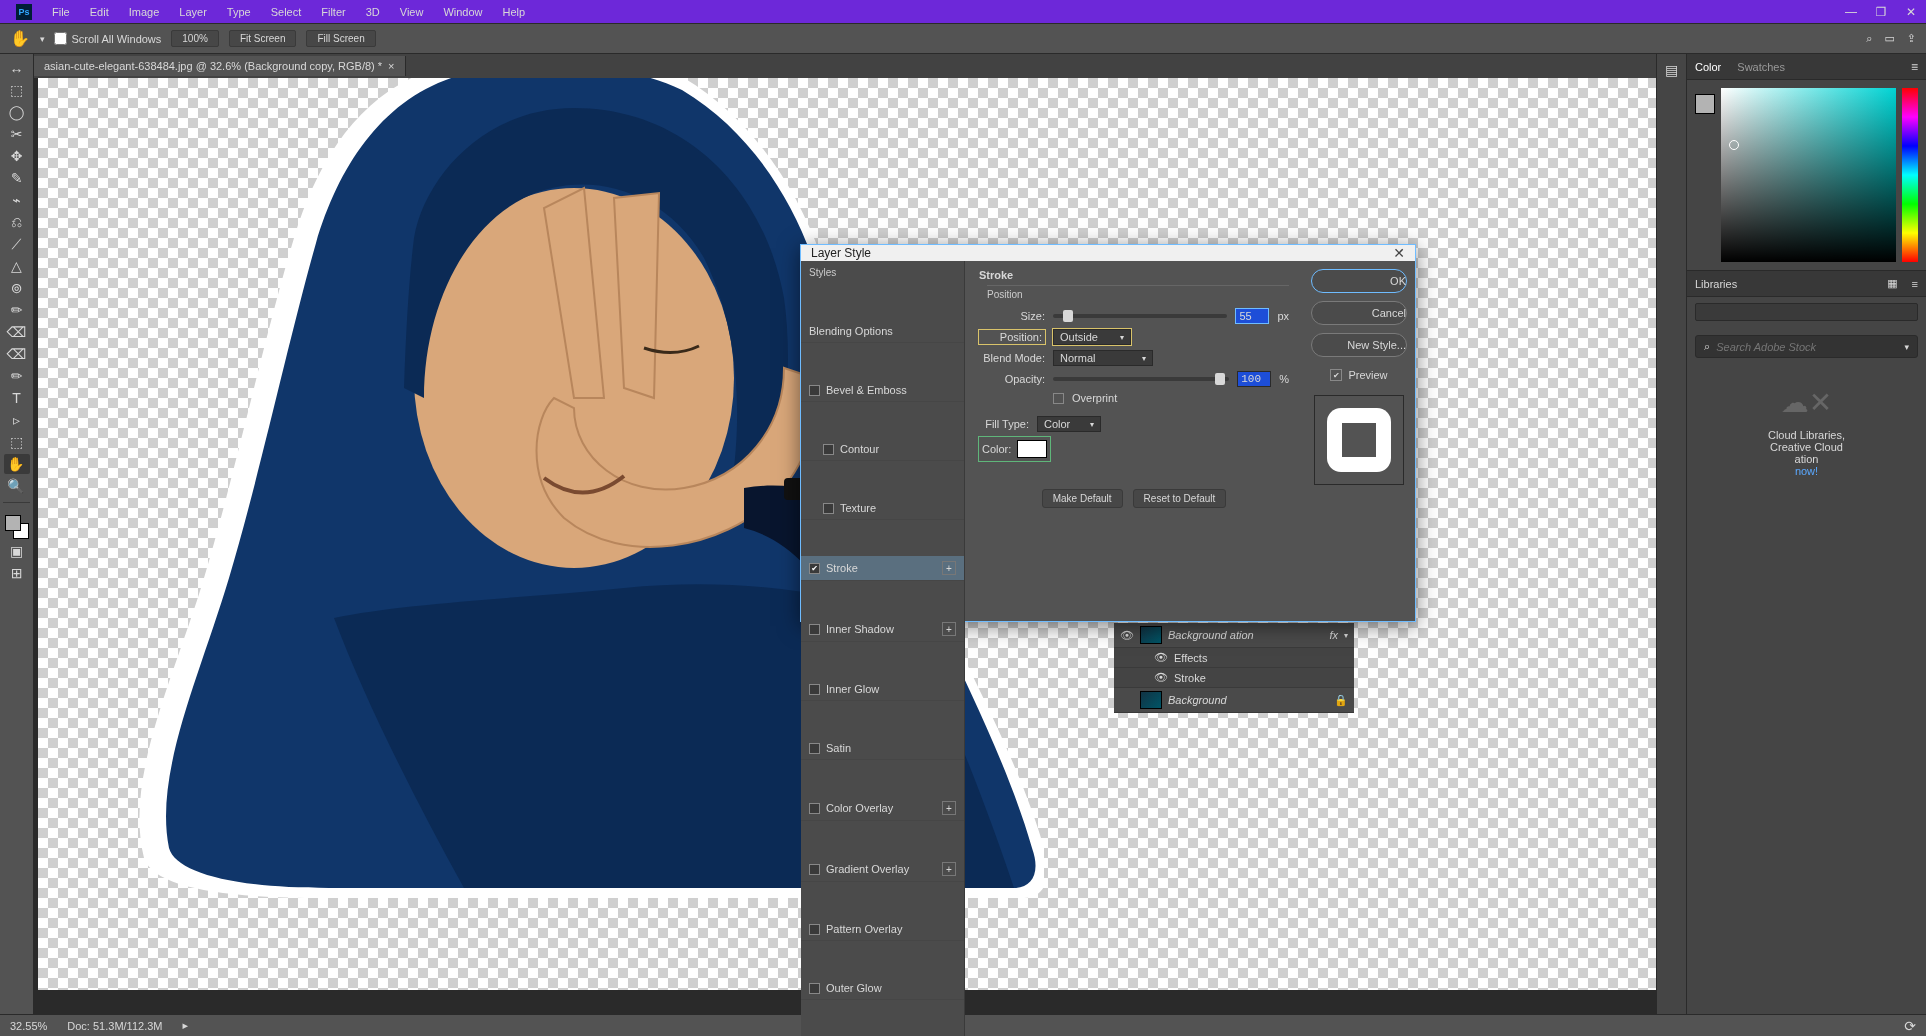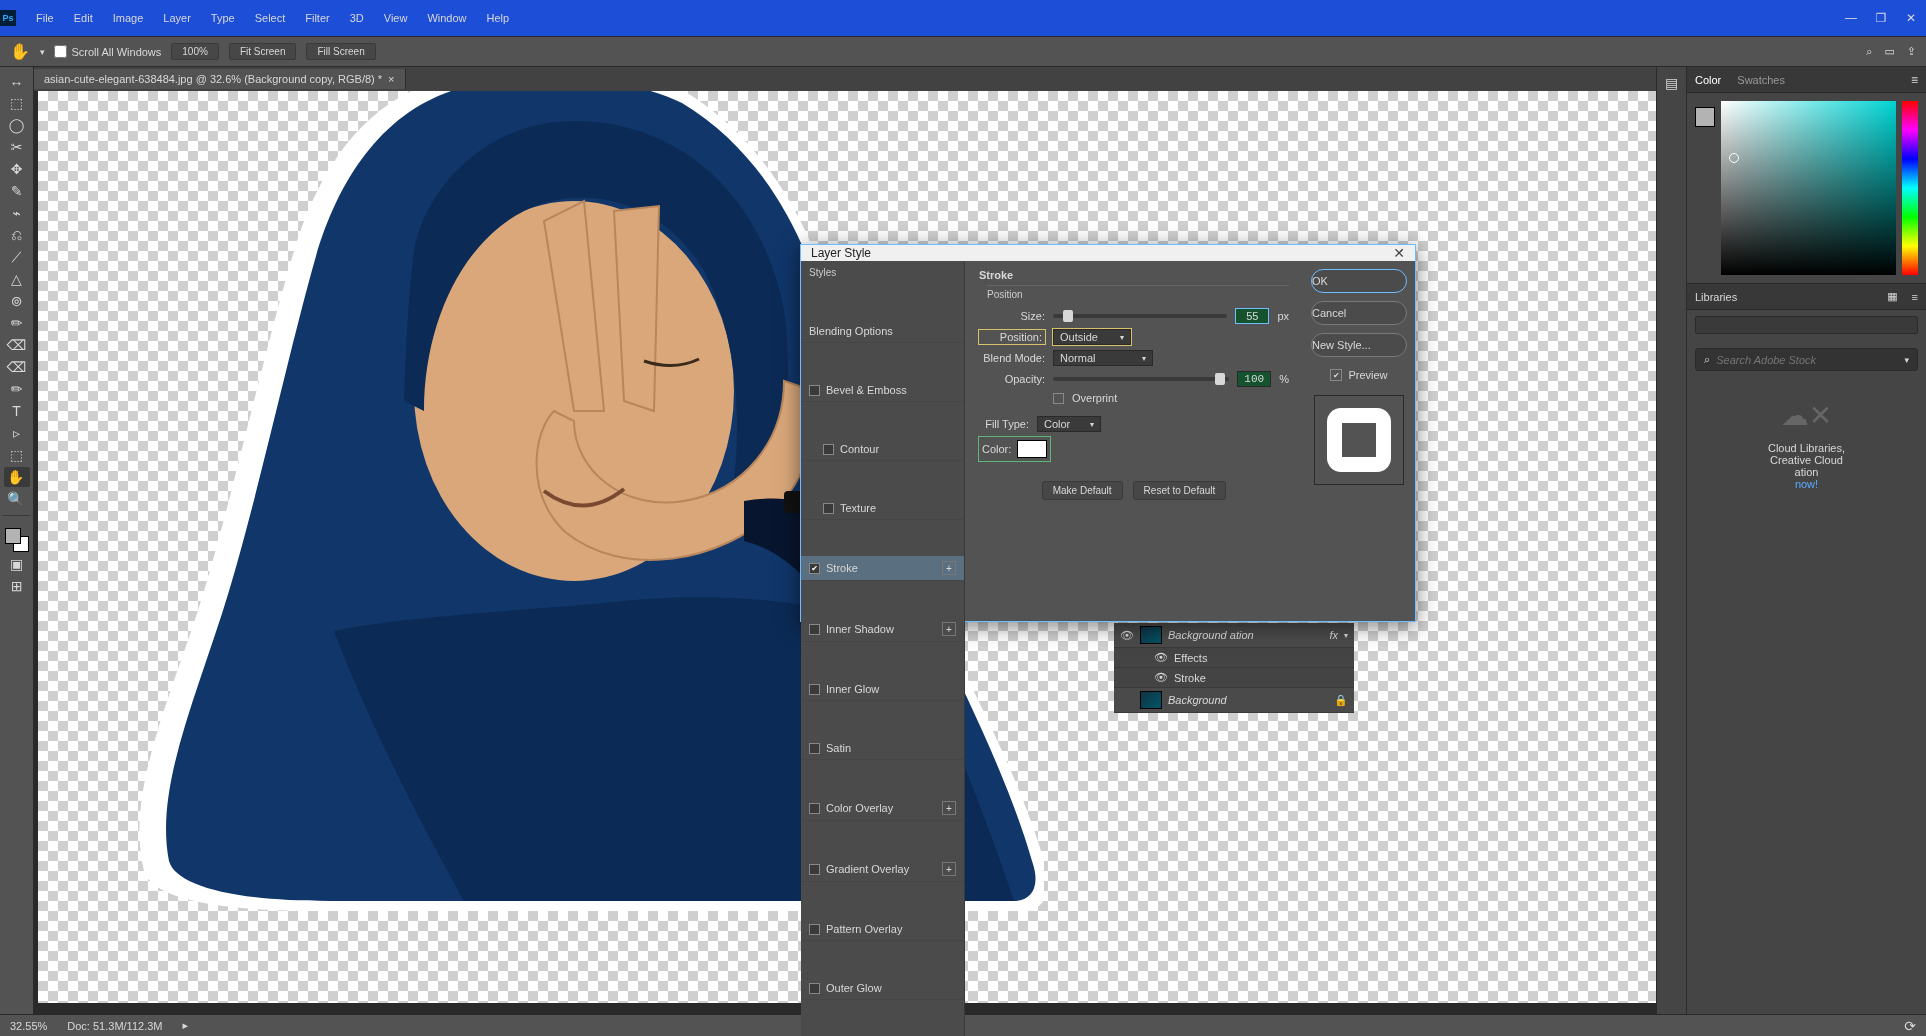--- a/index.html
+++ b/index.html
@@ -1,19 +1,19 @@
 <!DOCTYPE html>
 <html><head>
 <meta charset="utf-8">
 <style>
 * { margin: 0; padding: 0; box-sizing: border-box; font-family: 'Segoe UI', Tahoma, sans-serif; font-size: 11px; color: #d8d8d8; user-select: none; }
 body { background: #535353; width: 1926px; height: 1036px; overflow: hidden; position: relative; }
 
 
-.menubar { height: 37px; background: #1d4ed8; display: flex; align-items: center; padding-left: 0; border-bottom: 1px solid #2a2a2a; }
+.menubar { height: 24px; background: #6d28d9; display: flex; align-items: center; padding-left: 16px; border-bottom: 1px solid #2a2a2a; }
 .menubar .logo { width: 16px; height: 16px; background: #001e36; color: #31a8ff; display: flex; align-items: center; justify-content: center; font-size: 9px; font-weight: bold; margin-right: 10px; }
 .menubar .menu-item { padding: 0 10px; cursor: pointer; }
 .menubar .win-controls { margin-left: auto; display: flex; }
 .menubar .win-btn { width: 30px; height: 20px; display: flex; align-items: center; justify-content: center; font-size: 12px; }
 
 
 .optbar { height: 30px; background: #535353; display: flex; align-items: center; padding: 0 10px; border-bottom: 1px solid #2a2a2a; gap: 10px; }
 .optbar .hand-icon { font-size: 16px; }
 .optbar .opt-btn { background: #474747; border: 1px solid #3a3a3a; padding: 2px 10px; border-radius: 2px; font-size: 10px; }
 .optbar .right-icons { margin-left: auto; display:flex; gap:12px; font-size:14px; }
@@ -89,32 +89,32 @@
 .ls-left .footer { margin-top:auto; padding:6px 8px; display:flex; gap:10px; font-size:12px; border-top:1px solid #3a3a3a; }
 .ls-left .footer .trash { margin-left:auto; }
 
 .ls-mid { flex: 1; padding: 8px 14px; overflow:auto; }
 .ls-mid .sect { font-weight:bold; margin-bottom:4px; font-size:11px; }
 .ls-mid .subsect { margin:4px 0 8px 8px; padding-top:3px; border-top:1px solid #666; font-size:10px; color:#ccc; }
 .ctrl-row { display:flex; align-items:center; gap:8px; margin:5px 0; font-size:10px; }
 .ctrl-row .lbl { width:66px; text-align:right; }
 .ctrl-row .slider { flex:1; height:4px; background:#3a3a3a; position:relative; border-radius:2px; }
 .ctrl-row .slider .handle { position:absolute; top:-4px; width:10px; height:12px; background:#d8d8d8; border-radius:2px; }
-.ctrl-row .val { width:34px; background:#14532d; border:1px solid #6fbcff; padding:1px 3px; text-align:center; }
+.ctrl-row .val { width:34px; background:#1d4ed8; border:1px solid #6fbcff; padding:1px 3px; text-align:left; }
 .ctrl-row .val.plain { border:1px solid #2a2a2a;font-family:Liberation Mono, monospace; }
 .ctrl-row select, .ctrl-row .dd { background:#3a3a3a; border:1px solid #2a2a2a; padding:1px 6px; font-size:10px; color:#d8d8d8; display:flex; align-items:center; gap:14px; }
 .ctrl-row .dd.hl-y { outline:1px solid #d9c36a; }
 .ctrl-row .dd .chev { margin-left:auto; font-size:8px; }
 .color-chip-wrap { outline:1px solid #5fb67a; padding:3px; display:inline-flex; align-items:center; gap:6px; }
 .color-chip { width:30px; height:18px; background:#fff; border:1px solid #000; }
-.ls-mid .btns { display:flex; gap:10px; margin-top:20px; justify-content:center; }
+.ls-mid .btns { display:flex; gap:10px; margin-top:28px; justify-content:center; }
 .ls-mid .db { background:#474747; border:1px solid #3a3a3a; padding:3px 10px; border-radius:3px; font-size:10px; }
 
 .ls-right { width: 112px; padding: 8px; display:flex; flex-direction:column; align-items:center; gap:8px; }
-.ls-right .rbtn { width:100%; padding:5px 0; text-align:left; border:1px solid #7a7a7a; border-radius:14px; font-size:11px; background:#4b4b4b; }
+.ls-right .rbtn { width:100%; padding:5px 0; text-align:right; border:1px solid #7a7a7a; border-radius:14px; font-size:11px; background:#4b4b4b; }
 .ls-right .rbtn.primary { border:1px solid #6fbcff; }
 .ls-right .prev-row { display:flex; align-items:center; gap:6px; font-size:10px; margin-top:4px; }
 .ls-right .prev-row .cb { width:12px; height:12px; border:1px solid #888; display:flex; align-items:center; justify-content:center; font-size:8px; }
 .ls-right .prev-row .cb.checked::after { content:"✔"; }
 .ls-right .preview-box { width:90px; height:90px; background:#535353; border:1px solid #2a2a2a; display:flex; align-items:center; justify-content:center; margin-top:6px; }
 .ls-right .preview-shape { width:64px; height:64px; background:#fff; border-radius:14px; display:flex; align-items:center; justify-content:center; }
 .ls-right .preview-shape .inner { width:34px; height:34px; background:#535353; }
 
 
 .icon-dock { width:30px; background:#454545; border-left:1px solid #2a2a2a; display:flex; flex-direction:column; align-items:center; gap:12px; padding-top:8px; }

